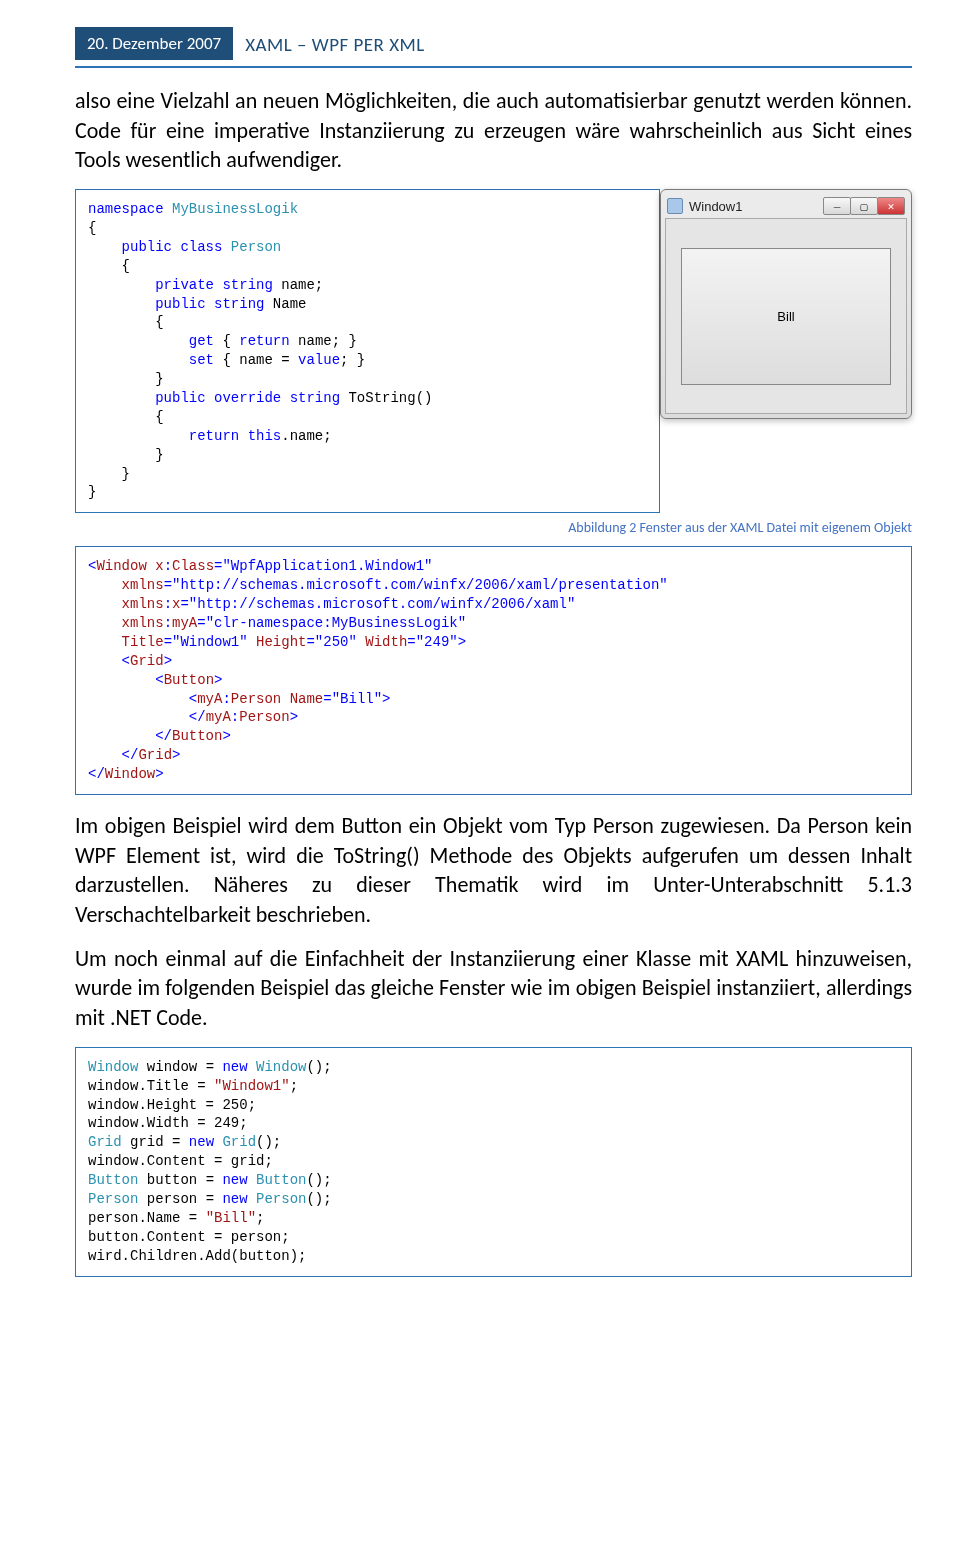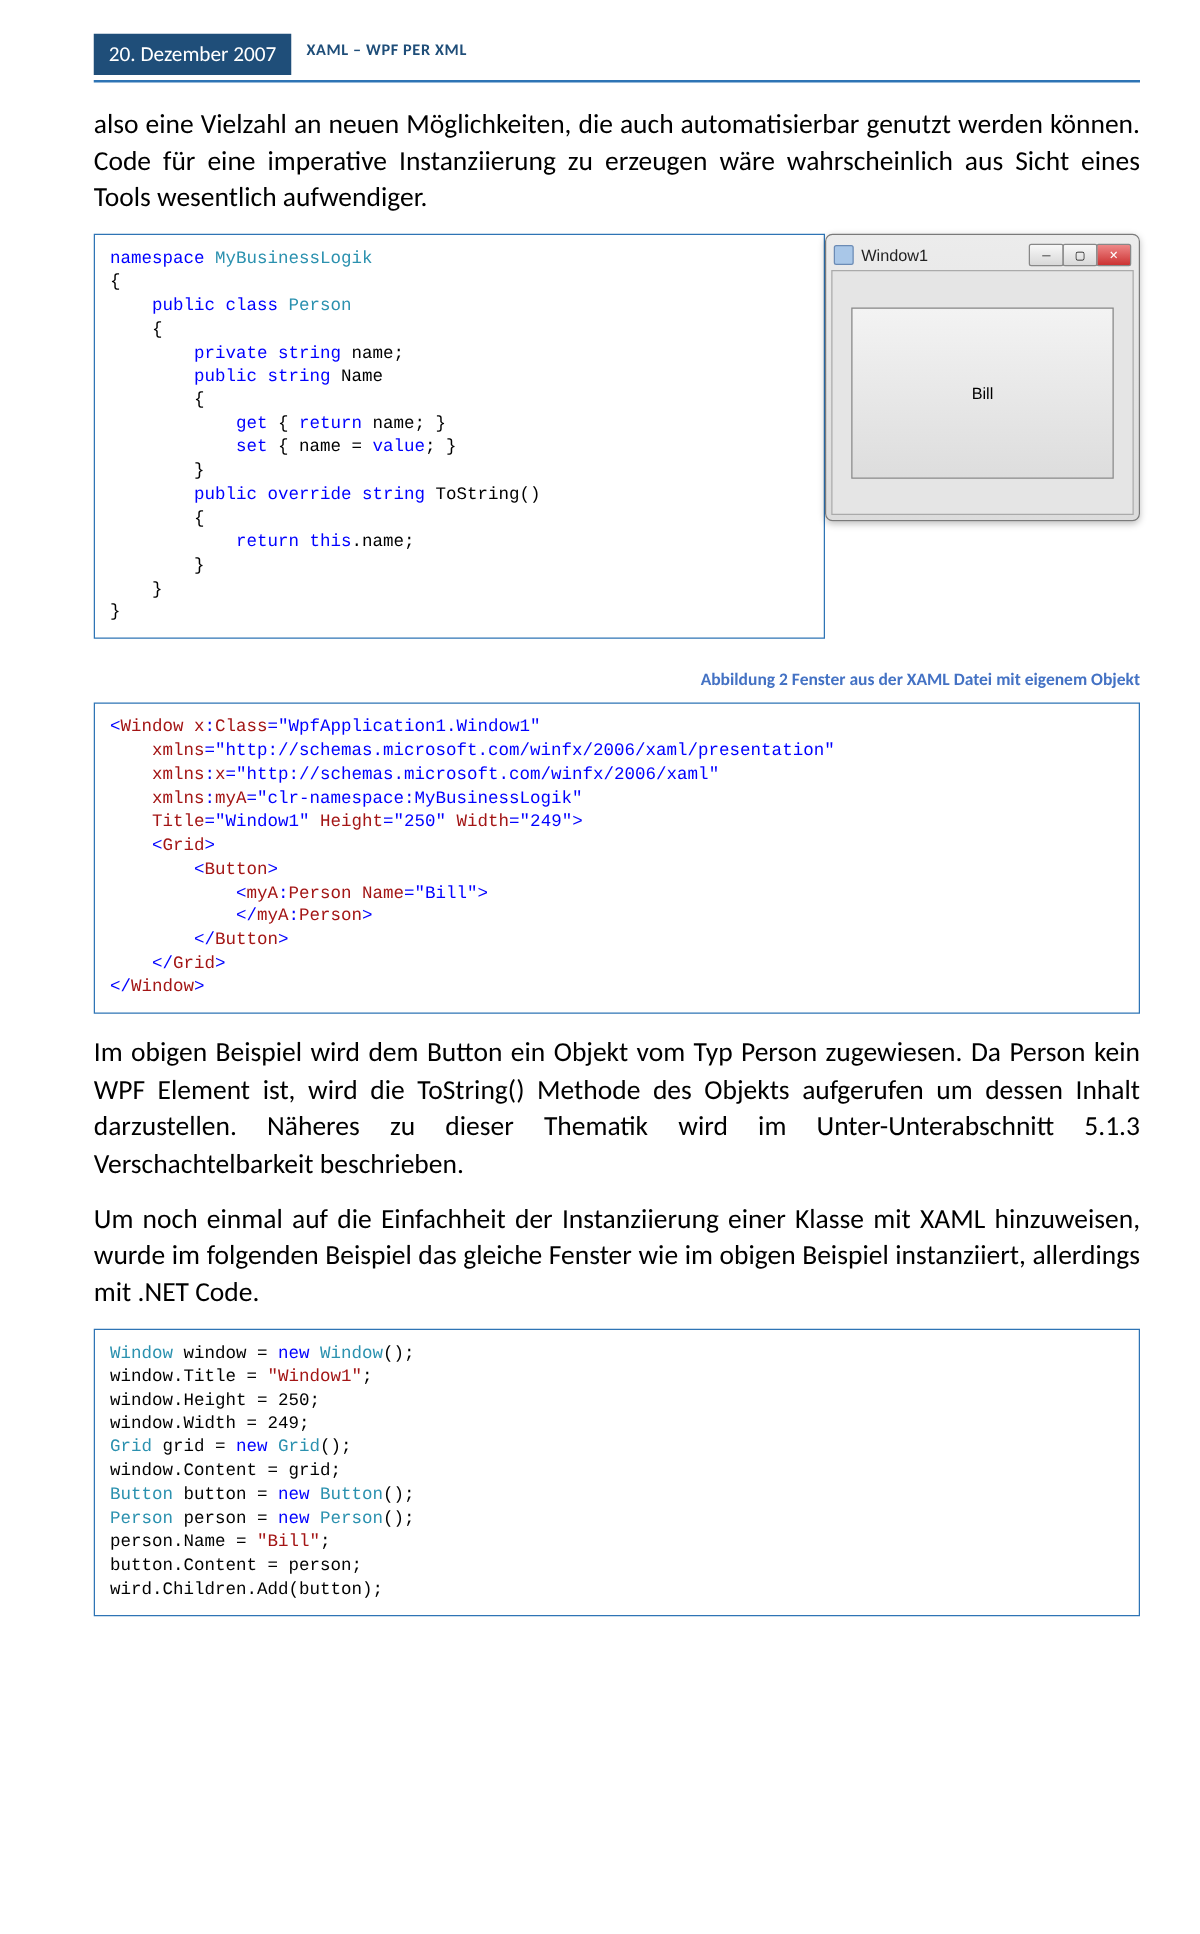--- a/index.html
+++ b/index.html
@@ -1,31 +1,31 @@
 <!DOCTYPE html>
 <html><head>
 <meta charset="utf-8">
 <style>
 * { box-sizing: border-box; margin: 0; padding: 0; }
 body { font-family: Calibri, Arial, sans-serif; background: #fff; width: 960px; color: #000; }
 .header-bar { display: flex; align-items: flex-start; margin: 27px 48px 4px 75px; }
 .date-box { background: #1f4e79; color: #fff; font-size: 17px; padding: 6px 12px; font-family: Calibri, sans-serif; }
-.title-box { color: #1f4e79; font-size: 13px; font-weight: bold; padding: 6px 12px; font-family: Calibri, sans-serif; letter-spacing: 0.5px; }
+.title-box { color: #1f4e79; font-size: 19px; font-weight: normal; padding: 6px 12px; font-family: Calibri, sans-serif; letter-spacing: 0.5px; }
 .header-underline { height: 2px; background: #2e74b5; margin: 0 48px 18px 75px; }
 .content { margin: 0 48px 0 75px; }
 .body-text { font-size: 22px; line-height: 1.35; text-align: justify; margin-bottom: 14px; }
-.code-row { display: flex; margin-bottom: 24px; align-items: flex-start; }
+.code-row { display: flex; margin-bottom: 6px; align-items: flex-start; }
 .code-box { border: 1.5px solid #2e74b5; padding: 10px 12px; font-family: Consolas, 'Courier New', monospace; font-size: 14px; line-height: 1.35; white-space: pre; overflow: hidden; }
 .code-col1 { flex: 1; }
 .code-keyword { color: #0000ff; }
 .code-type { color: #2b91af; }
 .code-string { color: #a31515; }
 .code-red { color: #a31515; }
 .code-blue { color: #0000ff; }
-.figure-caption { text-align: right; color: #4472c4; font-weight: bold; font-size: 14px; margin: 6px 0 10px 0; }
+.figure-caption { text-align: right; color: #4472c4; font-weight: normal; font-size: 14px; margin: 6px 0 10px 0; }
 .code-box-full { border: 1.5px solid #2e74b5; padding: 10px 12px; font-family: Consolas, 'Courier New', monospace; font-size: 14px; line-height: 1.35; white-space: pre; margin-bottom: 16px; }
 .win-mock { width: 252px; border: 1px solid #7a7a7a; background: linear-gradient(#ececec,#dcdcdc); border-radius: 6px; padding: 4px; box-shadow: 0 2px 6px rgba(0,0,0,0.25); }
 .win-titlebar { display: flex; align-items: center; height: 24px; padding: 0 2px; }
 .win-icon { width: 16px; height: 16px; background: #a9c7e8; border: 1px solid #6b8bb5; border-radius: 2px; margin-right: 6px; }
 .win-title { font-size: 13px; color: #222; flex: 1; font-family: 'Segoe UI', Arial, sans-serif; }
 .win-btns { display: flex; gap: 0; }
 .win-btn { width: 28px; height: 18px; border: 1px solid #888; background: linear-gradient(#f8f8f8,#d8d8d8); border-radius: 2px; margin-left: -1px; font-size: 9px; display:flex; align-items:center; justify-content:center;}
 .win-btn.close { background: linear-gradient(#e88,#c33); color:#fff; }
 .win-client { background: #e5e5e5; height: 196px; border: 1px solid #aaa; display:flex; align-items:center; justify-content:center; }
 .win-button { border: 1px solid #888; background: linear-gradient(#f3f3f3,#ddd); padding: 60px 95px; font-size: 13px; color:#000; font-family: 'Segoe UI', Arial; }

